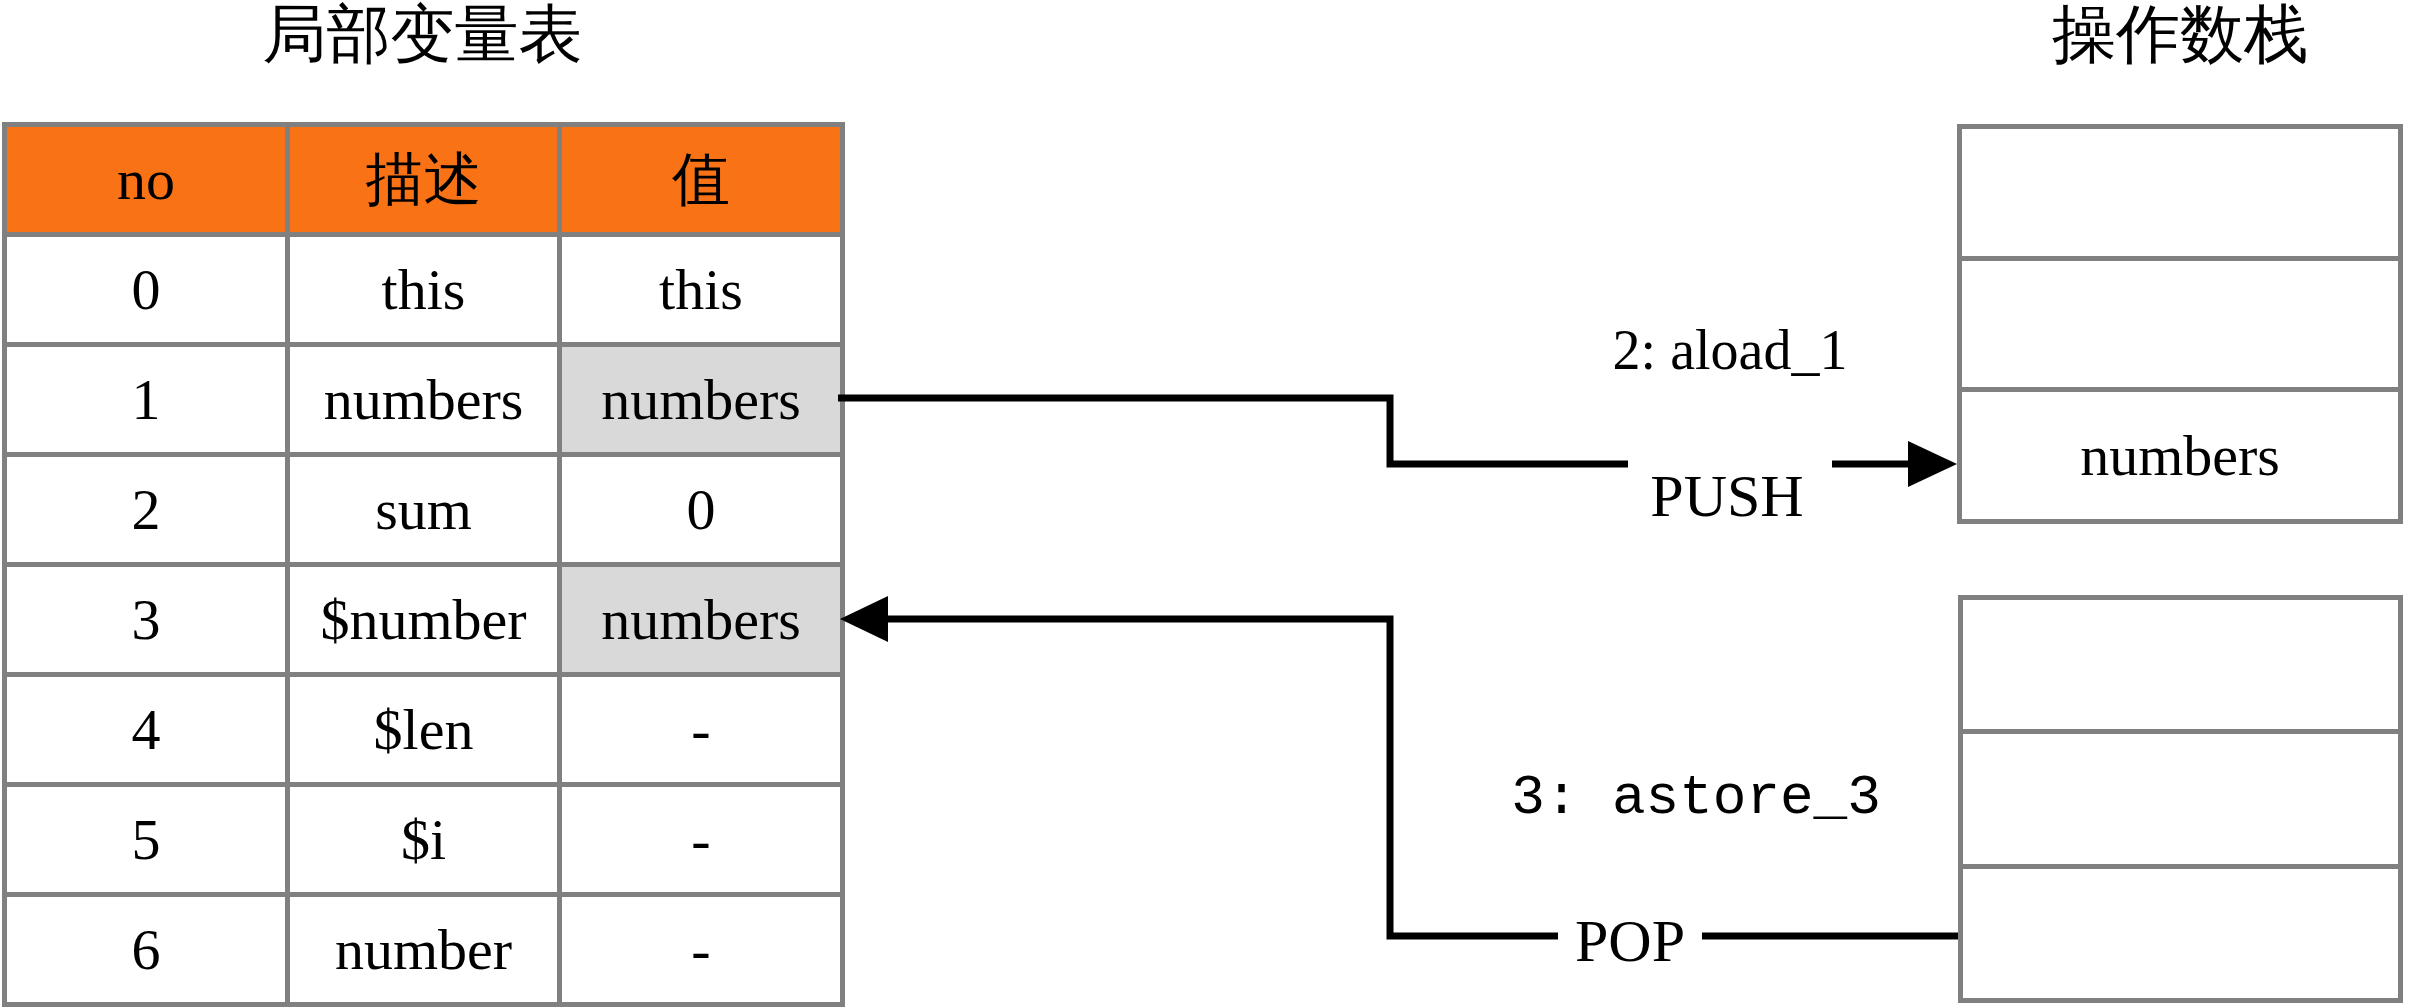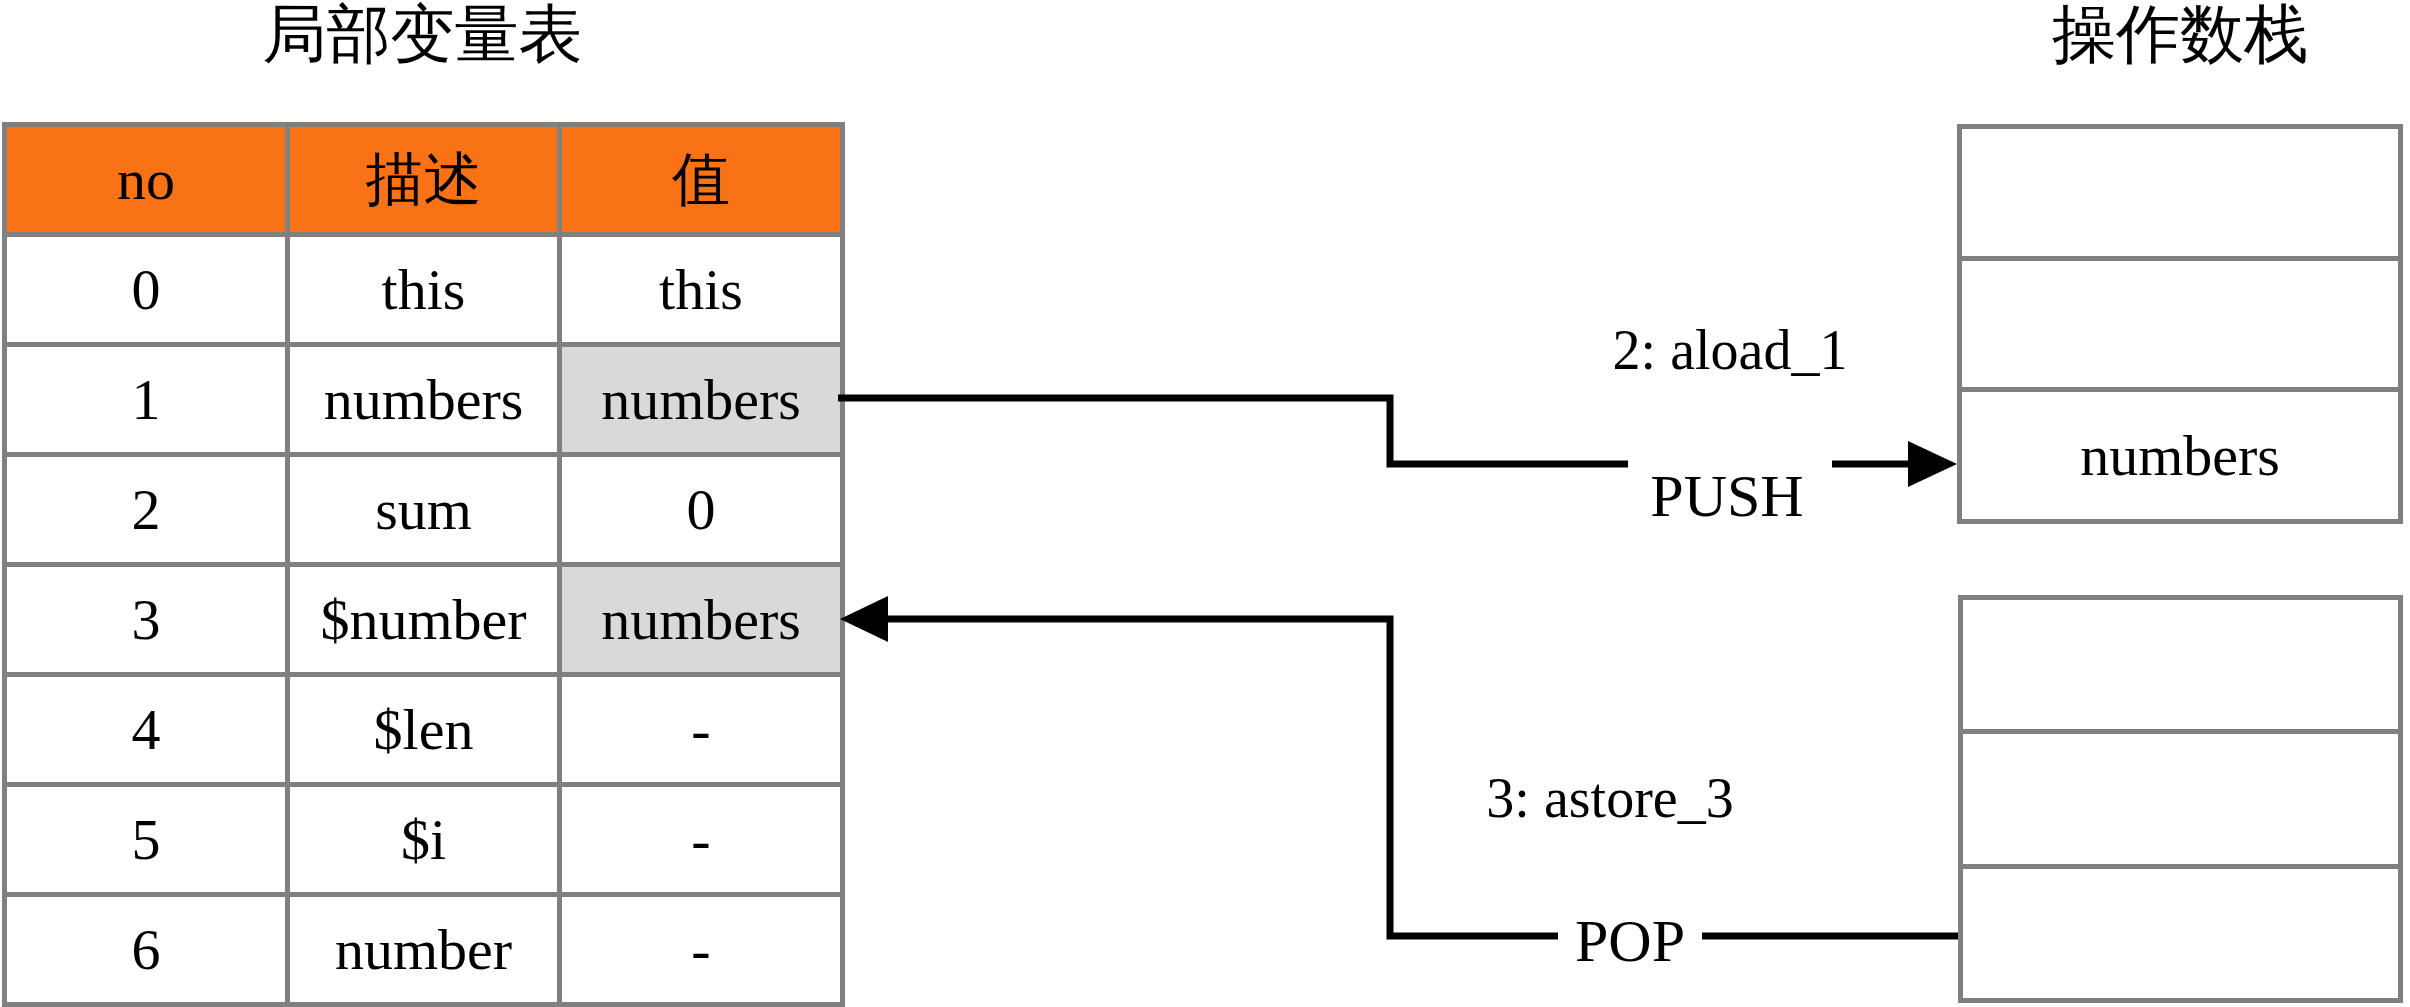--- a/index.html
+++ b/index.html
@@ -60,21 +60,21 @@
   
   .op-label {
     position:absolute;
     width:500px;
     text-align:center;
     white-space:nowrap;
     font-size:56px;
     line-height:1.2;
   }
   #aload-label  { left:1480px; top:288px;margin-top:29px; }
-  #astore-label { left:1360px; top:765px; }
+  #astore-label { left:1446px; top:765px;font-family:Liberation Mono, monospace; }
   .action-label { font-size:60px; }
   #push-label   { left:1477px; top:412px;margin-top:48px; }
   #pop-label    { left:1380px; top:905px; }
 
   svg.connectors {
     position:absolute; left:0; top:0;
     pointer-events:none;
   }
   .conn { stroke:#000000; stroke-width:7; fill:none; }
   .arrowhead { fill:#000000; stroke:none; }

